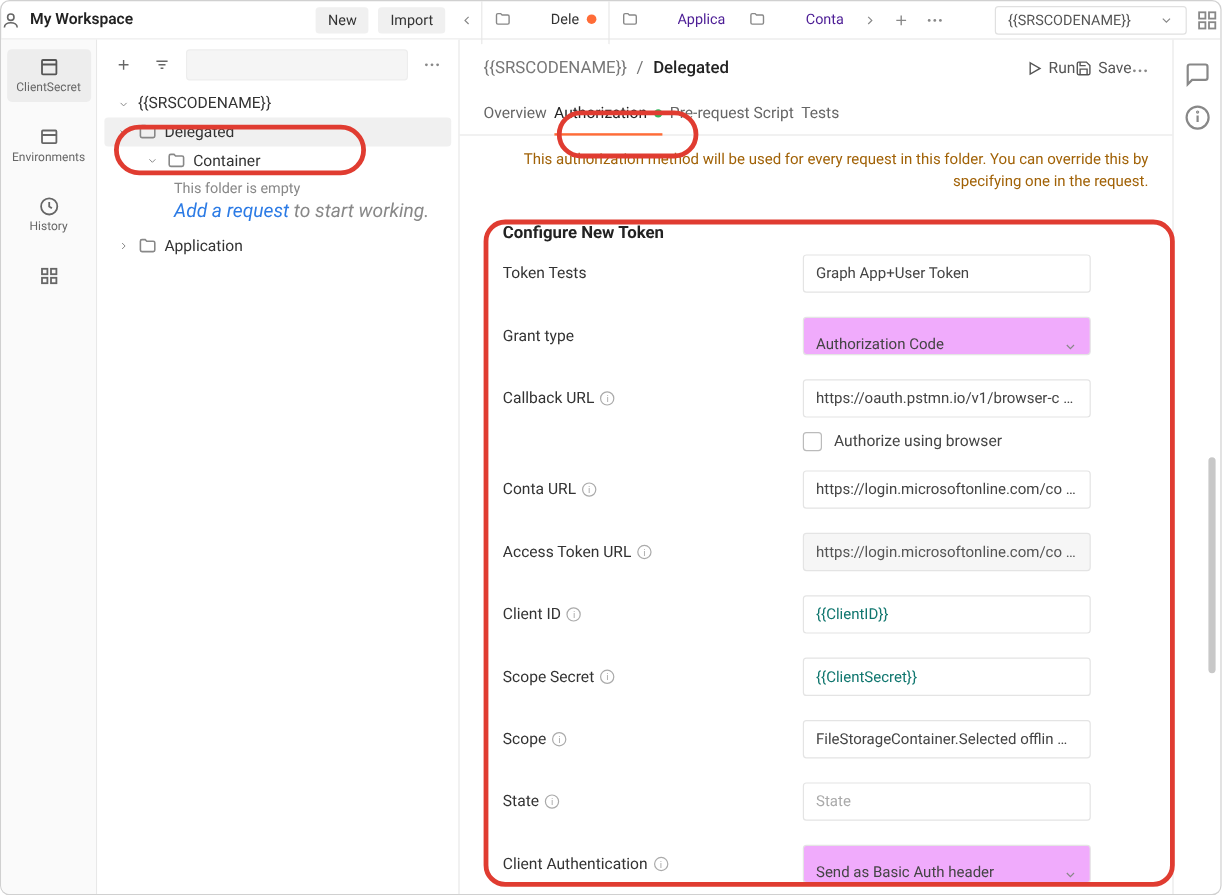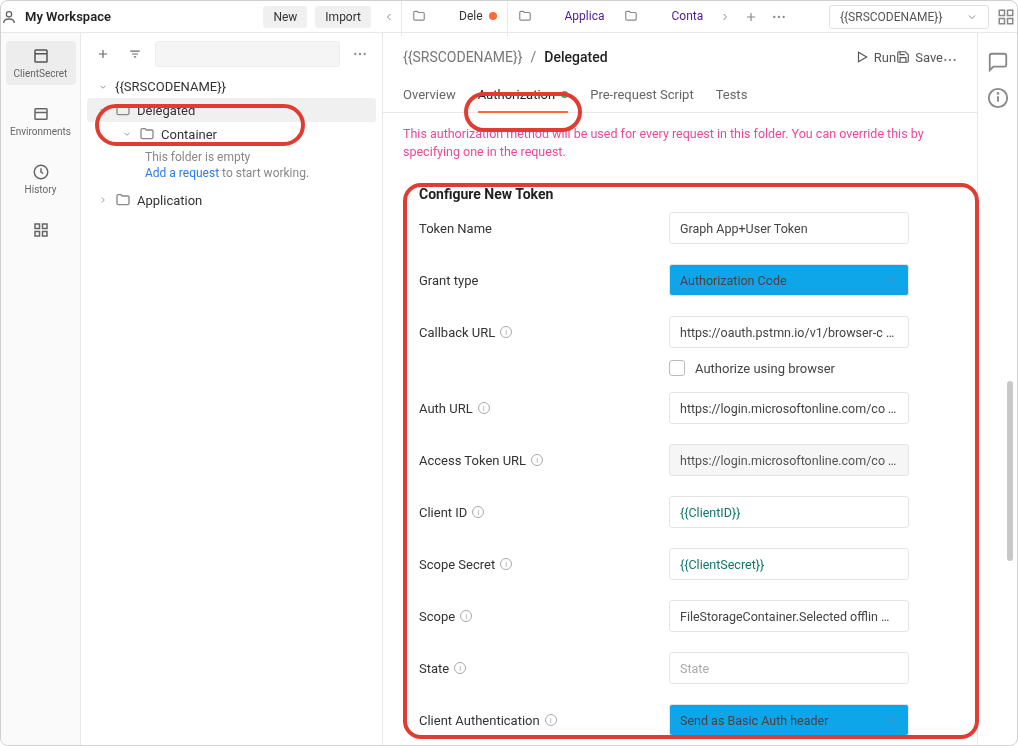--- a/index.html
+++ b/index.html
@@ -40,53 +40,53 @@
 .sb-more { width: 24px; height: 24px; display: flex; align-items: center; justify-content: center; color: #888; cursor: pointer; }
 
 .tree { flex: 1; overflow: auto; padding: 0 6px 10px; font-size: 13px; color: #333; }
 .tree-row { display: flex; align-items: center; gap: 6px; padding: 4px 6px; border-radius: 3px; cursor: pointer; }
 .tree-row.selected { background: #f0f0f0; }
 .tree-row .chev { width: 12px; display: inline-flex; justify-content: center; color: #888; }
 .tree-row .fld { width: 16px; height: 16px; color: #888; flex-shrink: 0; }
 .tree-indent-1 { padding-left: 10px; }
 .tree-indent-2 { padding-left: 34px; }
 .tree-hint { padding: 4px 6px 2px 58px; font-size: 12px; color: #888; }
-.tree-hint2 { padding: 0 6px 8px 58px; font-size: 12px; color: #888; }
+.tree-hint2 { padding: 0 6px 8px 58px; font-size: 16px; color: #888; font-style: italic; }
 .tree-hint2 a { color: #2c7be5; text-decoration: none; cursor: pointer; }
 
 .main { flex: 1; display: flex; min-width: 0; }
 .content { flex: 1; display: flex; flex-direction: column; min-width: 0; padding: 0; }
 .context-rail { width: 40px; border-left: 1px solid #e8e8e8; display: flex; flex-direction: column; align-items: center; gap: 14px; padding-top: 18px; color: #888; }
 .context-rail .cr-item { width: 22px; height: 22px; cursor: pointer; }
 
 .breadcrumb { display: flex; align-items: center; gap: 8px; padding: 16px 20px 10px; font-size: 14px; color: #777; }
 .breadcrumb .bc-current { color: #222; font-weight: 500; }
 .bc-actions { margin-left: auto; display: flex; align-items: center; }
 .bc-action { display: flex; align-items: center; gap: 5px; font-size: 13px; color: #555; cursor: pointer; }
 .bc-more { color: #888; cursor: pointer; }
 
-.subtabs { display: flex; align-items: flex-start; gap: 22px; padding: 6px 20px 0; border-bottom: 1px solid #e8e8e8; font-size: 13px; }
+.subtabs { display: flex; align-items: flex-start; gap: 6px; padding: 6px 20px 0; border-bottom: 1px solid #e8e8e8; font-size: 13px; }
 .subtab { padding: 6px 0 10px; color: #666; cursor: pointer; position: relative; display: flex; align-items: center; gap: 6px; }
 .subtab.active { color: #222; }
 .subtab.active::after { content: ""; position: absolute; bottom: -1px; left: 0; right: 0; height: 2px; background: #ff6c37; }
 .subtab .green-dot { width: 7px; height: 7px; background: #2eb85c; border-radius: 50%; }
 
-.auth-desc { font-size: 12.5px; color: #ec4899; padding: 12px 20px 4px; line-height: 1.4; max-width: 640px; }
+.auth-desc { font-size: 12.5px; color: #a16207; padding: 12px 20px 4px; line-height: 1.4; max-width: 640px; text-align: right; }
 
 .form-wrap { position: relative; margin: 8px 16px 12px; padding: 14px 20px 6px; }
 .form-wrap h3 { font-size: 14px; font-weight: 700; color: #222; }
 
 .form-row { display: flex; align-items: center; padding: 10px 0; gap: 20px; }
 .form-row .lbl { flex: 0 0 230px; font-size: 13px; color: #333; display: flex; align-items: center; gap: 5px; }
 .form-row .lbl .info { width: 12px; height: 12px; border: 1px solid #aaa; border-radius: 50%; display: inline-flex; align-items: center; justify-content: center; font-size: 8px; color: #aaa; }
 .form-row .fld-ctrl { flex: 1; max-width: 240px; }
 .fld-input, .fld-select { width: 100%; height: 32px; border: 1px solid #e4e4e4; border-radius: 3px; padding: 0 10px; font-size: 12.5px; color: #444; background: #fff; }
 .fld-input::placeholder { color: #aaa; }
 .fld-input.var { color: #0f766e; }
-.fld-select { background: #0ea5e9; display: flex; align-items: center; justify-content: space-between; cursor: pointer; }
+.fld-select { background: #f0abfc; display: flex; align-items: flex-end; justify-content: space-between; cursor: pointer; }
 .fld-readonly { background: #f6f6f6; color: #555; }
 
 .checkbox-row { display: flex; align-items: center; padding: 2px 0 6px 250px; gap: 10px; font-size: 13px; color: #444; }
 .checkbox-row .cb { width: 16px; height: 16px; border: 1.5px solid #bbb; border-radius: 3px; }
 
 .callout-red { position: absolute; border: 4px solid #e03c31; border-radius: 20px; pointer-events: none; }
 .callout1 { left: 94px; top: 103px; width: 210px; height: 42px; border-radius: 22px; }
 .callout2 { left: 463px; top: 91px; width: 118px; height: 40px; border-radius: 20px; }
 .callout3 { left: 402px; top: 182px; width: 576px; height: 556px; border-radius: 18px; }
 
@@ -315,21 +315,21 @@
         <div class="subtab">Tests</div>
       </div>
 
       <div class="auth-desc">This authorization method will be used for every request in this folder. You can override this by specifying one in the request.</div>
 
       <div class="form-wrap">
         <h3>Configure New Token</h3>
 
         <div class="form-row">
           <div class="lbl">
-                <span>Token Name</span>
+                <span>Token Tests</span>
               </div>
           <div class="fld-ctrl"><input class="fld-input" value="Graph App+User Token" style=""></div>
         </div>
 
         <div class="form-row">
           <div class="lbl">
                 <span>Grant type</span>
               </div>
           <div class="fld-ctrl">
                 <div class="fld-select">
@@ -349,21 +349,21 @@
           <div class="fld-ctrl"><input class="fld-input" value="https://oauth.pstmn.io/v1/browser-c …" style=""></div>
         </div>
 
         <div class="checkbox-row">
           <span class="cb"></span>
           <span>Authorize using browser</span>
         </div>
 
         <div class="form-row">
           <div class="lbl">
-                <span>Auth URL</span>
+                <span>Conta URL</span>
                 <span class="info">i</span>
               </div>
           <div class="fld-ctrl"><input class="fld-input" value="https://login.microsoftonline.com/co …" style=""></div>
         </div>
 
         <div class="form-row">
           <div class="lbl">
                 <span>Access Token URL</span>
                 <span class="info">i</span>
               </div>

